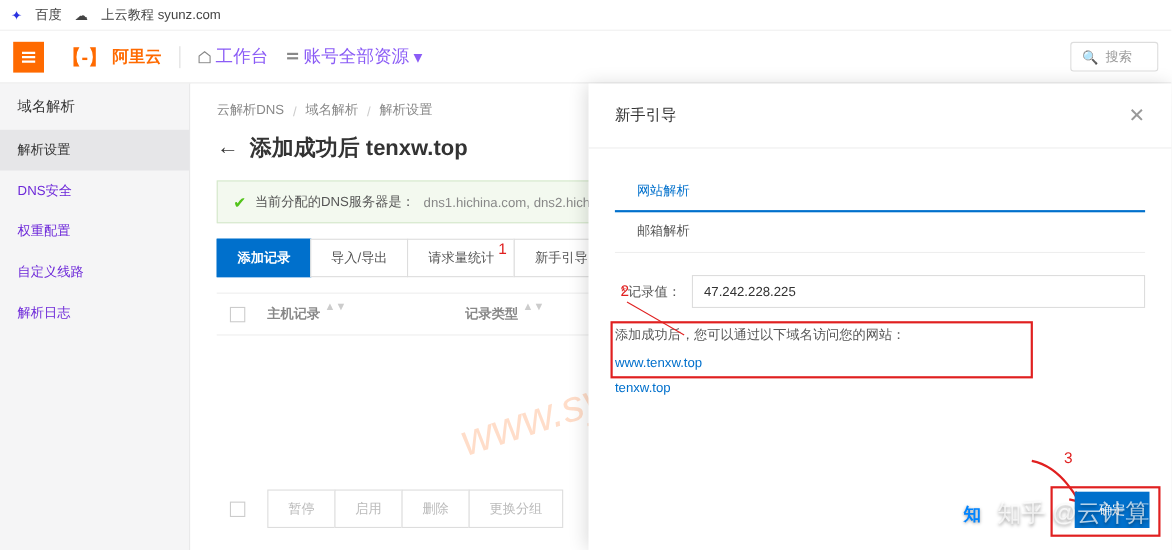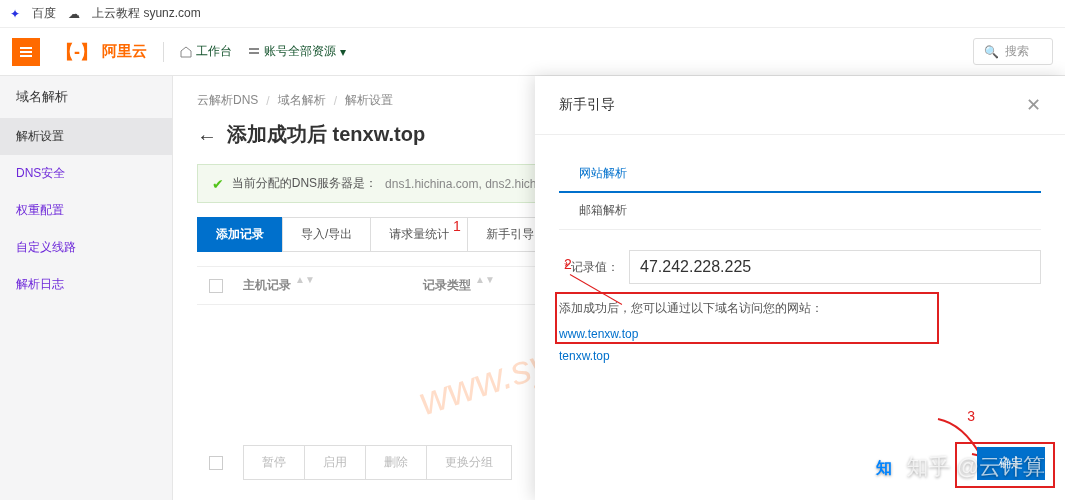--- a/index.html
+++ b/index.html
@@ -6,21 +6,21 @@
     body { background: #fff; font-size: 12px; color: #333; overflow: hidden; }
     
     .top-bar { height: 28px; display: flex; align-items: center; padding: 0 10px; gap: 12px; font-size: 12px; color: #444; border-bottom: 1px solid #eee; }
     
     .header { height: 48px; background: #fff; border-bottom: 1px solid #e6e6e6; display: flex; align-items: center; padding: 0 12px; gap: 16px; }
     .menu-icon { width: 28px; height: 28px; background: #ff6a00; display: flex; align-items: center; justify-content: center; }
     .menu-icon svg { width: 16px; height: 16px; }
     .logo { display: flex; align-items: center; gap: 4px; color: #ff6a00; font-size: 15px; font-weight: bold; }
     .logo-bracket { font-weight: bold; font-size: 18px; }
     .vsep { width: 1px; height: 20px; background: #ddd; }
-    .header-item { display: flex; align-items: center; gap: 4px; color: #14532d; font-size: 12px; cursor: pointer; }
+    .header-item { display: flex; align-items: center; gap: 4px; color: #8b5cf6; font-size: 16px; cursor: pointer; }
     .header-item svg { width: 12px; height: 12px; }
     .spacer { flex: 1; }
     .search-box { display: flex; align-items: center; gap: 6px; padding: 4px 10px; color: #999; border: 1px solid #ddd; border-radius: 3px; min-width: 80px; }
     
     .main { display: flex; height: calc(100vh - 76px); }
     .sidebar { width: 173px; background: #f5f5f6; border-right: 1px solid #e6e6e6; }
     .sidebar-title { padding: 12px 16px; font-size: 13px; color: #333; }
     .sidebar-item { padding: 10px 16px; font-size: 12px; color: #6d28d9; cursor: pointer; }
     .sidebar-item.active { background: #e6e6e8; color: #333; }
     
@@ -63,21 +63,21 @@
     
     .tabs { display: flex; border-bottom: 1px solid #eee; margin-bottom: 20px; flex-direction: column; }
     .tab { padding: 10px 20px; cursor: pointer; color: #555; position: relative; }
     .tab.active { color: #0070cc; }
     .tab.active::after { content: ""; position: absolute; bottom: -1px; left: 0; right: 0; height: 2px; background: #0070cc; }
     
     .form-row { display: flex; align-items: center; margin-bottom: 16px; gap: 10px; }
     .form-label { width: 60px; text-align: right; color: #555; }
     .form-label .req { color: #e02020; margin-right: 2px; }
     .form-value { color: #555; }
-    .form-input { flex: 1; padding: 7px 10px; border: 1px solid #ddd; font-size: 16px; color: #333; }
+    .form-input { flex: 1; padding: 7px 10px; border: 1px solid #ddd; font-size: 12px; color: #333; }
     
     .red-box-2 { position: absolute; top: 216px; left: 20px; width: 384px; height: 52px; border: 2px solid #e02020; pointer-events: none; }
     .annotation-2 { position: absolute; top: 180px; left: 29px; color: #e02020; font-size: 14px; pointer-events: none; }
     .annotation-2-line { position: absolute; top: 198px; left: 35px; width: 60px; height: 1px; background: #e02020; transform: rotate(30deg); transform-origin: left; pointer-events: none; }
     
     .success-hint { margin-top: 12px; margin-bottom: 10px; color: #555; }
     .links a { display: block; color: #0070cc; text-decoration: none; margin-bottom: 8px; font-size: 12px; }
     
     .red-box-3 { position: absolute; bottom: 12px; right: 10px; width: 100px; height: 46px; border: 2px solid #e02020; pointer-events: none; }
     .annotation-3 { position: absolute; bottom: 76px; right: 90px; color: #e02020; font-size: 14px; pointer-events: none; }

